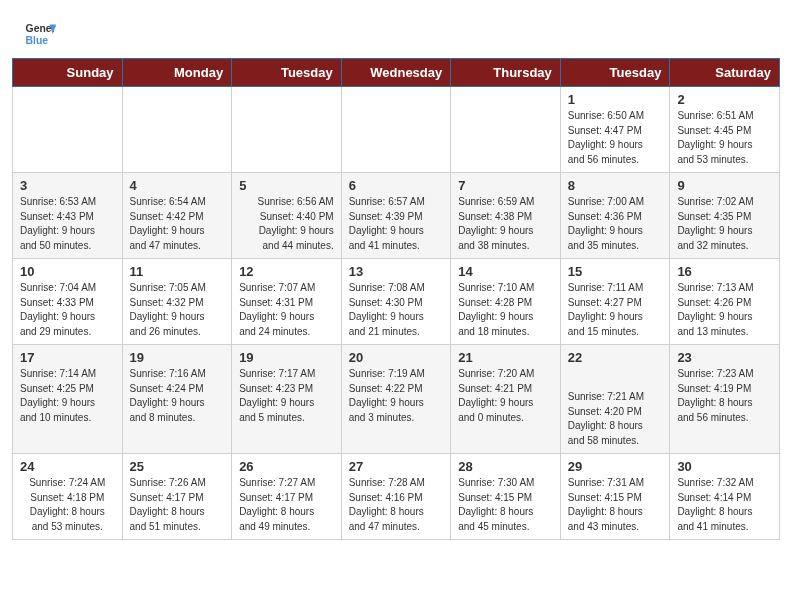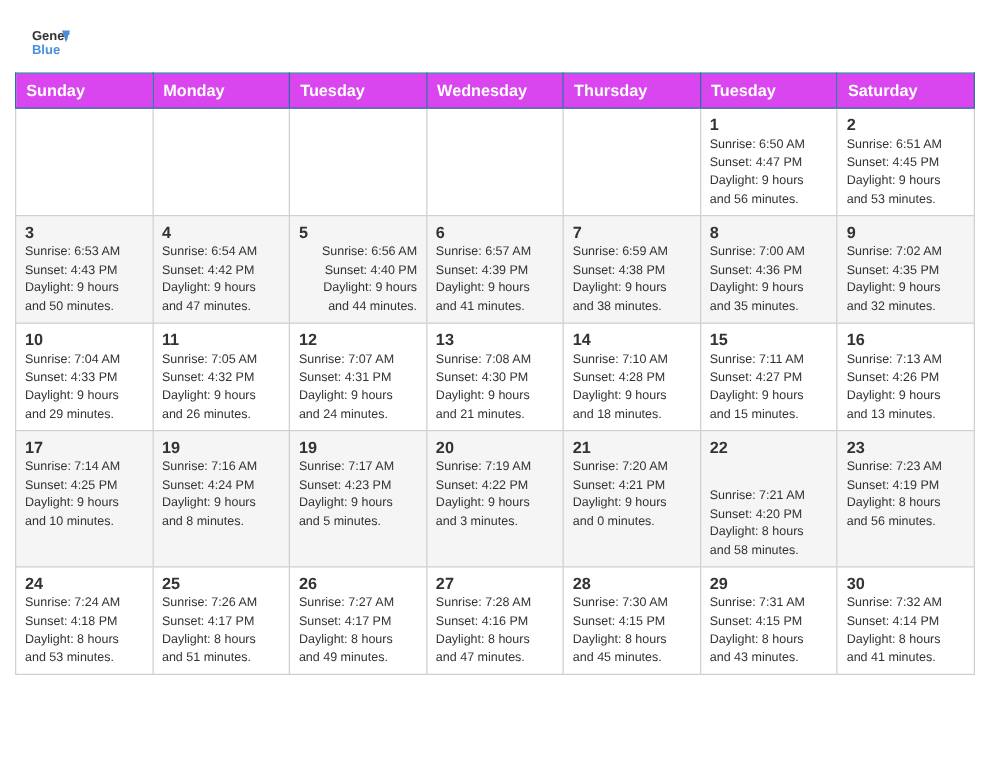--- a/index.html
+++ b/index.html
@@ -40,23 +40,23 @@
       width: 100%;
       border-collapse: collapse;
       margin: 0 0 0 0;
       padding: 0 12px;
       table-layout: fixed;
     }
     .calendar-wrapper {
       padding: 0 12px 12px 12px;
     }
     .calendar th {
-      background-color: #d946ef;
+      background-color: #7f1d1d;
       color: #fff;
-      text-align: left;
+      text-align: right;
       padding: 6px 8px;
       font-size: 13px;
       font-weight: bold;
       border: 1px solid #2e6da4;
     }
     .calendar td {
       vertical-align: top;
       border: 1px solid #d0d0d0;
       padding: 5px 7px;
       font-size: 11px;
@@ -283,21 +283,21 @@
             <span class="day-num">23</span>
             <div class="day-info" style="white-space: pre-line;">Sunrise: 7:23 AM
 Sunset: 4:19 PM
 Daylight: 8 hours
 and 56 minutes.</div>
           </td>
         </tr>
         <tr>
           <td>
             <span class="day-num">24</span>
-            <div class="day-info" style="white-space: pre-line;">Sunrise: 7:24 AM
+            <div class="day-info" style="white-space: pre-line; text-align: center;">Sunrise: 7:24 AM
 Sunset: 4:18 PM
 Daylight: 8 hours
 and 53 minutes.</div>
           </td>
           <td>
             <span class="day-num">25</span>
             <div class="day-info" style="white-space: pre-line;">Sunrise: 7:26 AM
 Sunset: 4:17 PM
 Daylight: 8 hours
 and 51 minutes.</div>

